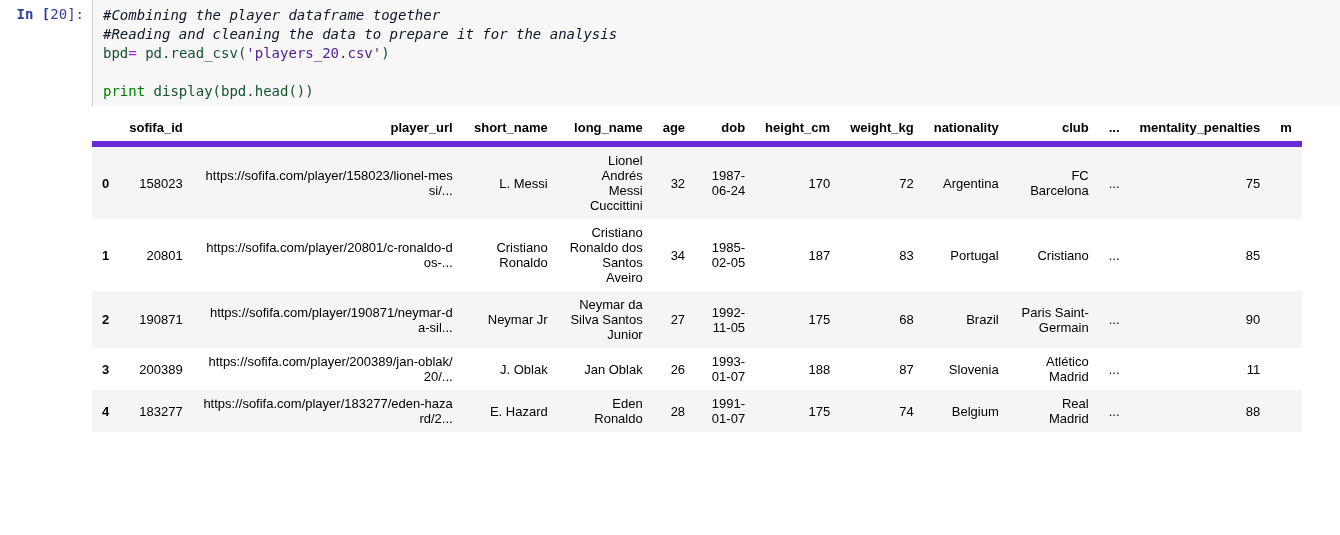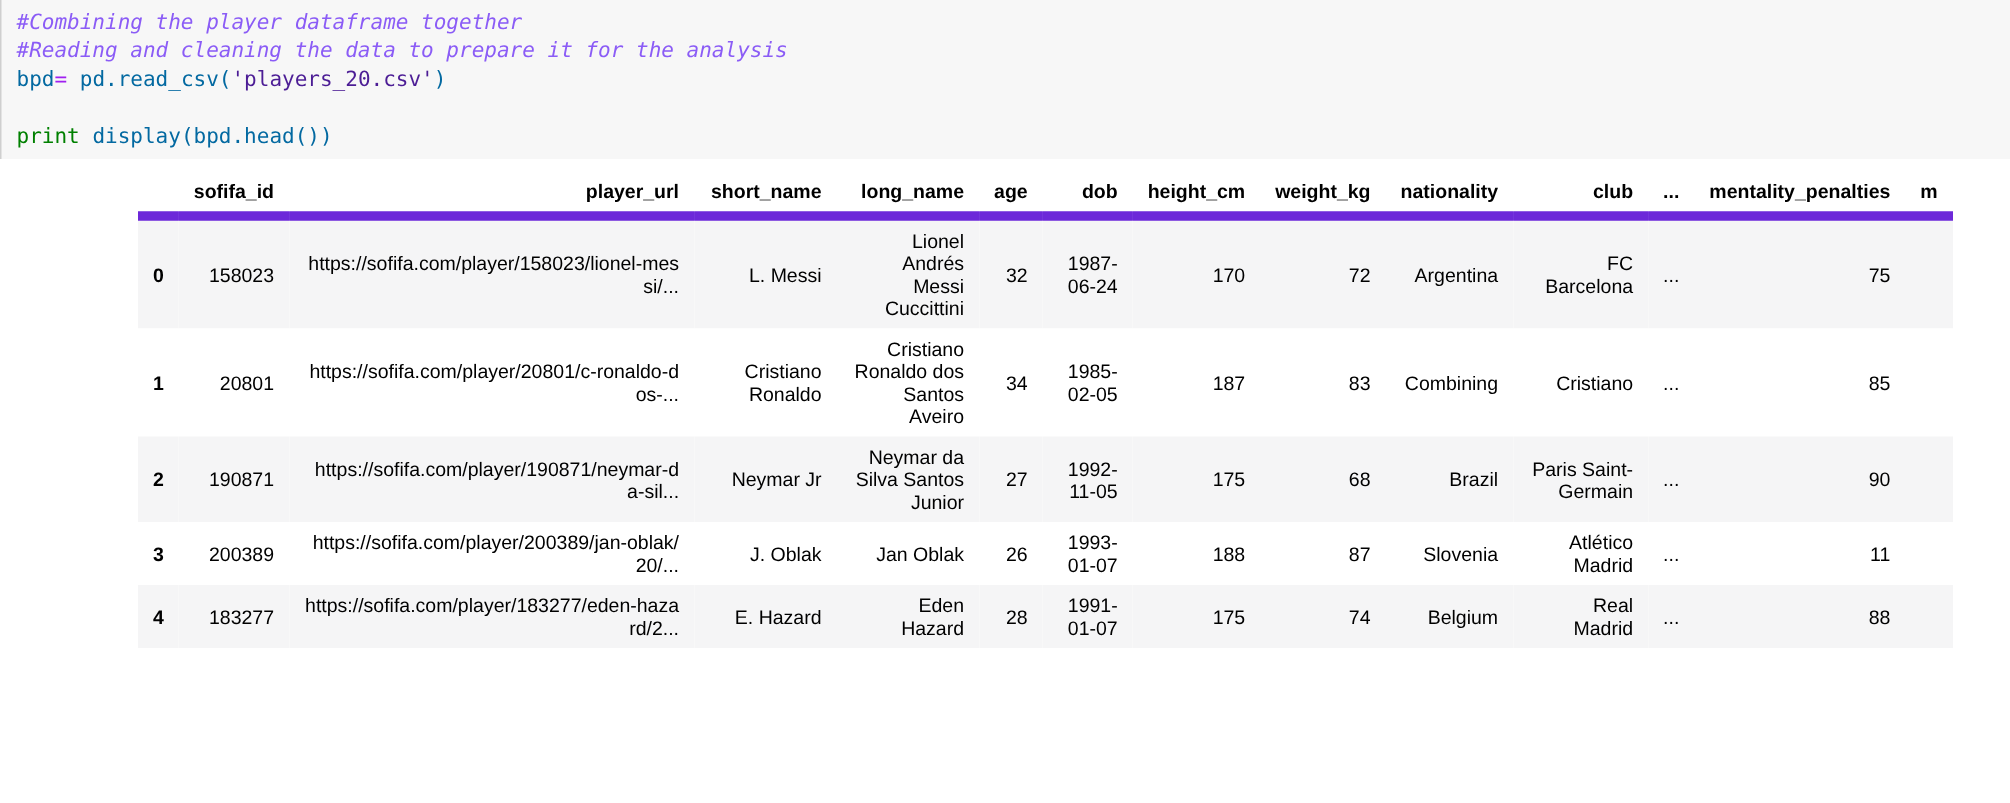--- a/index.html
+++ b/index.html
@@ -31,22 +31,22 @@
     border-left: 1px solid #cfcfcf;
     background: #f7f7f7;
     padding: 6px 10px;
   }
   .code {
     font-family: "SFMono-Regular", Menlo, Consolas, monospace;
     font-size: 14px;
     line-height: 1.35;
     white-space: pre;
   }
-  .c-comment { color: #8b5cf6; font-style: italic; }
-  .c-ident   { color: #0369a1; }
+  .c-comment { color: #0f172a; font-style: italic; }
+  .c-ident   { color: #14532d; }
   .c-op      { color: #a020f0; }
   .c-str     { color: #4c1d95; }
   .c-kw      { color: #008000; font-weight: normal; }
 
   .output-area {
     padding: 8px 0 0 92px;
   }
   .df-wrap {
     overflow-x: hidden;
     width: 1248px;
@@ -78,20 +78,23 @@
   .col-short_name { max-width: 95px; }
   .col-dob        { max-width: 60px; }
   .col-club       { max-width: 90px; }
   .col-nationality{ max-width: 90px; }
   .ellipsis-col { text-align: center; }
 </style>
 </head>
 <body>
 
 <div class="cell">
+  <div class="prompt-col">
+    <span class="in-txt">In [</span><span class="bracket-num">20</span><span>]:</span>
+  </div>
   <div class="input-area">
     <div class="code"><span class="c-comment">#Combining the player dataframe together</span>
 <span class="c-comment">#Reading and cleaning the data to prepare it for the analysis</span>
 <span class="c-ident">bpd</span><span class="c-op">=</span><span class="c-ident"> pd.read_csv(</span><span class="c-str">'players_20.csv'</span><span class="c-ident">)</span>
 
 <span class="c-kw">print</span><span class="c-ident"> display(bpd.head())</span></div>
   </div>
 </div>
 
 <div class="output-area">
@@ -135,21 +138,21 @@
           <tr>
             <td class="rowhdr">1</td>
             <td>20801</td>
             <td class="col-player_url">https://sofifa.com/player/20801/c-ronaldo-dos-...</td>
             <td class="col-short_name">Cristiano Ronaldo</td>
             <td class="col-long_name">Cristiano Ronaldo dos Santos Aveiro</td>
             <td>34</td>
             <td class="col-dob">1985-02-05</td>
             <td>187</td>
             <td>83</td>
-            <td class="col-nationality">Combining</td>
+            <td class="col-nationality">Portugal</td>
             <td class="col-club">Cristiano</td>
             <td class="ellipsis-col">...</td>
             <td>85</td>
             <td></td>
           </tr>
           <tr>
             <td class="rowhdr">2</td>
             <td>190871</td>
             <td class="col-player_url">https://sofifa.com/player/190871/neymar-da-sil...</td>
             <td class="col-short_name">Neymar Jr</td>
@@ -178,21 +181,21 @@
             <td class="col-club">Atlético Madrid</td>
             <td class="ellipsis-col">...</td>
             <td>11</td>
             <td></td>
           </tr>
           <tr>
             <td class="rowhdr">4</td>
             <td>183277</td>
             <td class="col-player_url">https://sofifa.com/player/183277/eden-hazard/2...</td>
             <td class="col-short_name">E. Hazard</td>
-            <td class="col-long_name">Eden Hazard</td>
+            <td class="col-long_name">Eden Ronaldo</td>
             <td>28</td>
             <td class="col-dob">1991-01-07</td>
             <td>175</td>
             <td>74</td>
             <td class="col-nationality">Belgium</td>
             <td class="col-club">Real Madrid</td>
             <td class="ellipsis-col">...</td>
             <td>88</td>
             <td></td>
           </tr>

